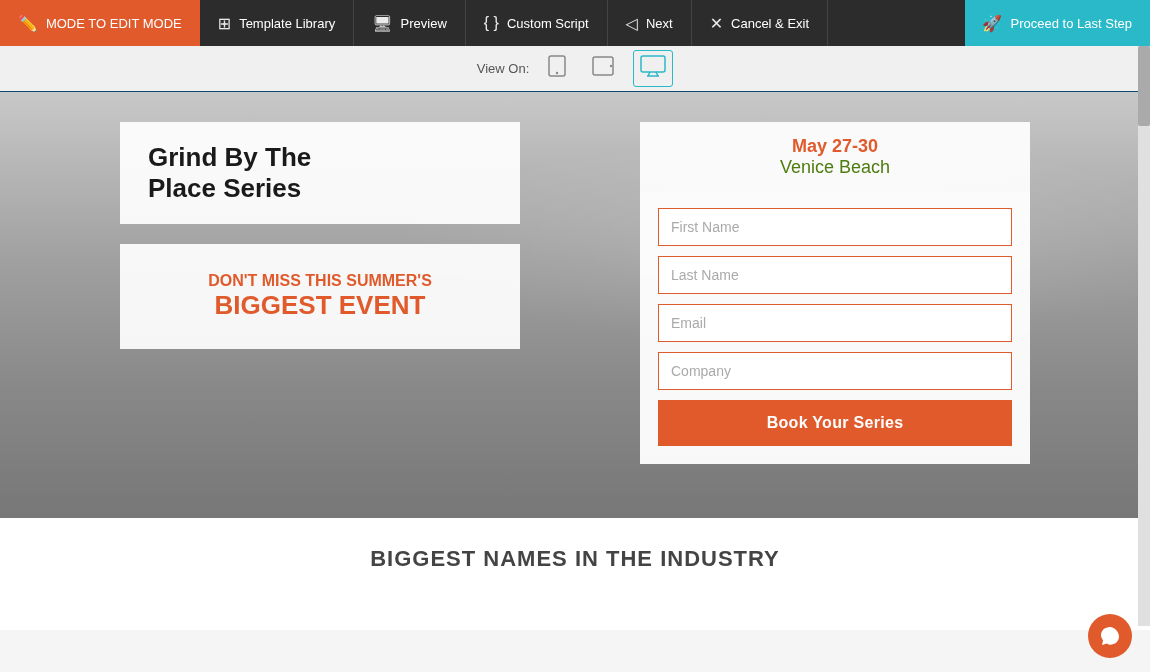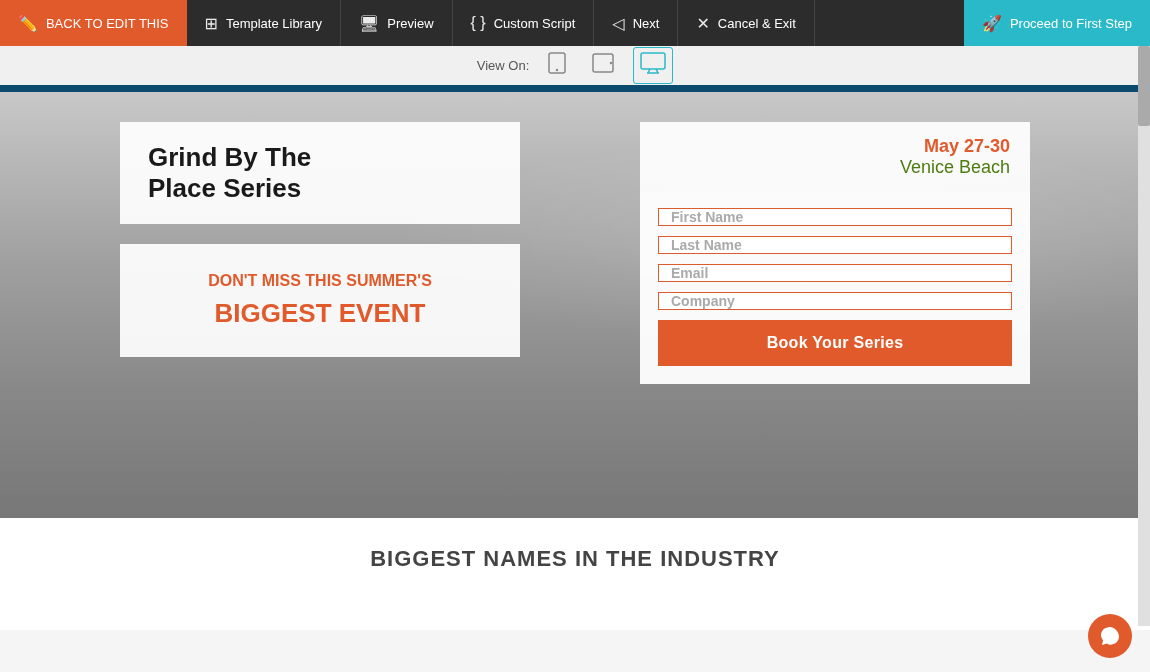--- a/index.html
+++ b/index.html
@@ -31,21 +31,21 @@
     }
 
     
     .view-on-bar {
       display: flex;
       align-items: center;
       justify-content: center;
       gap: 12px;
       height: 46px;
       background: #f0f0f0;
-      border-bottom: 7px solid #0c4a6e;
+      border-bottom: 1px solid #0c4a6e;
     }
     .view-on-label {
       font-size: 13px;
       color: #555;
     }
     .view-icon-btn {
       cursor: pointer;
       padding: 4px 6px;
       border-radius: 3px;
       color: #888;
@@ -120,58 +120,56 @@
       font-size: 16px;
       font-weight: 700;
       color: #e05a2b;
       text-align: center;
     }
     .event-box .line2 {
       font-size: 26px;
       font-weight: 900;
       color: #e05a2b;
       text-align: center;
-      margin-top: 8px;
     }
 
     
     .hero-right {
       width: 390px;
       flex-shrink: 0;
     }
 
     .date-bar {
       background: rgba(255,255,255,0.92);
       padding: 14px 20px;
-      text-align: right;
+      text-align: center;
       margin-bottom: 0;
     }
     .date-bar .date-line {
       font-size: 18px;
       font-weight: 700;
       color: #e05a2b;
     }
     .date-bar .location-line {
       font-size: 18px;
       color: #4d7c0f;
     }
 
     .form-box {
       background: rgba(255,255,255,0.95);
       padding: 16px 18px 18px;
     }
     .form-box input {
       width: 100%;
       border: 1px solid #e05a2b;
-      padding: 0 12px;
+      padding: 10px 12px;
       margin-bottom: 10px;
       font-size: 14px;
       color: #555;
       outline: none;
-      font-weight: bold;
     }
     .form-box input::placeholder {
       color: #aaa;
     }
     .book-btn {
       width: 100%;
       background: #e05a2b;
       color: #fff;
       border: none;
       padding: 14px;
@@ -232,21 +230,21 @@
       z-index: 10;
     }
   </style>
 </head>
 <body>
 
 <nav>
   <div style="display:flex; height:46px; background:#2c2c2c;">
     <div class="nav-item">
       <span class="nav-icon">✏️</span>
-      <span>BACK TO EDIT THIS</span>
+      <span>MODE TO EDIT MODE</span>
     </div>
     <div class="nav-item">
       <span class="nav-icon">⊞</span>
       <span>Template Library</span>
     </div>
     <div class="nav-item">
       <span class="nav-icon">🖥</span>
       <span>Preview</span>
     </div>
     <div class="nav-item">
@@ -256,21 +254,21 @@
     <div class="nav-item">
       <span class="nav-icon">◁</span>
       <span>Next</span>
     </div>
     <div class="nav-item">
       <span class="nav-icon">✕</span>
       <span>Cancel &amp; Exit</span>
     </div>
     <div class="nav-item proceed">
       <span class="nav-icon">🚀</span>
-      <span>Proceed to First Step</span>
+      <span>Proceed to Last Step</span>
     </div>
   </div>
 </nav>
 
 <div class="view-on-bar">
   <span class="view-on-label">View On:</span>
   <span class="view-icon-btn" title="Mobile">
     <svg width="18" height="22" viewBox="0 0 18 22" fill="none">
       <rect x="1" y="1" width="16" height="20" rx="2" stroke="#888" stroke-width="1.5" fill="none"></rect>
       <circle cx="9" cy="18" r="1.2" fill="#888"></circle>

